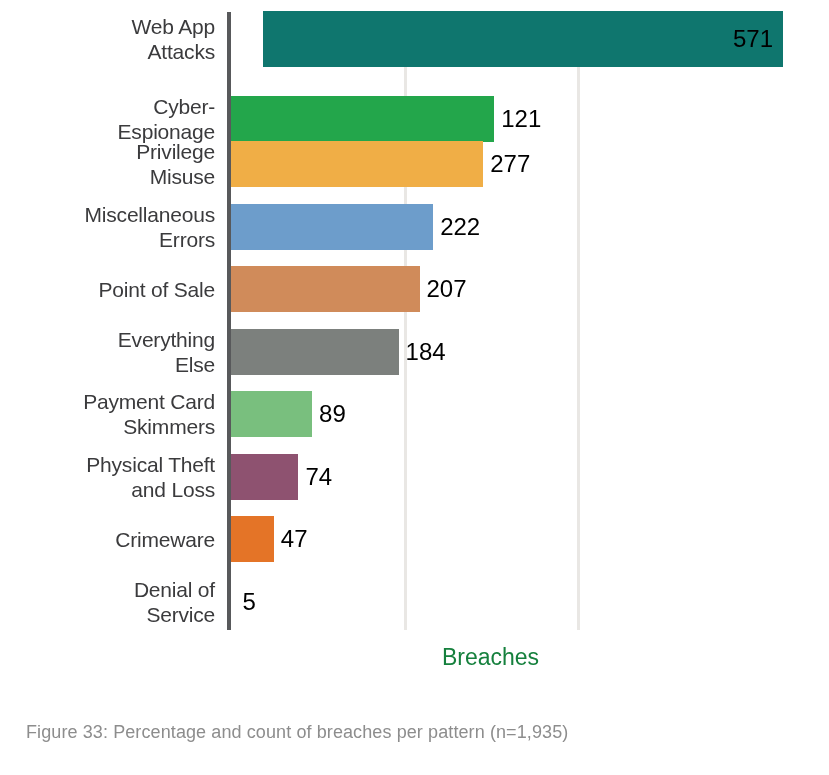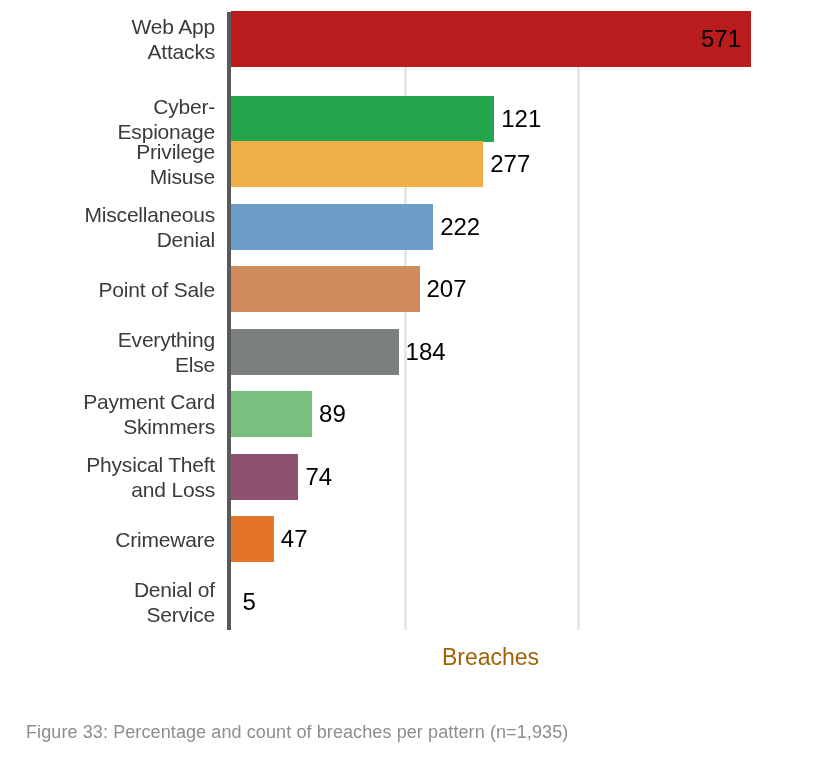--- a/index.html
+++ b/index.html
@@ -114,21 +114,21 @@
   }
 
   
   .axis-title {
     position: absolute;
     top: 644px;
     left: 231px;
     width: 519px;
     text-align: center;
     font-size: 23px;
-    color: #a16207;
+    color: #15803d;
   }
 
   
   .caption {
     position: absolute;
     left: 26px;
     top: 722px;
     font-size: 18px;
     color: #8d8d8d;
     letter-spacing: 0.1px;
@@ -145,21 +145,21 @@
       <div class="axis-line"></div>
       <div class="gridline" style="left:404px;"></div>
       <div class="gridline" style="left:577px;"></div>
     </div>
 
     <div class="rows" id="rows">
         <div class="row" style="top: 0px;">
           <div class="cat-label">Web App
 Attacks</div>
           <div class="bar-wrap">
-            <div class="bar tall" style="width: 520.01px; background: #b91c1c; position: relative;">
+            <div class="bar tall" style="width: 520.01px; background: #0f766e; position: relative; margin-left: 32px;">
               <span class="value inside">571</span>
             </div>
           </div>
         </div>
         <div class="row" style="top: 80px; padding-left: 48px;">
           <div class="cat-label">Cyber-
 Espionage</div>
           <div class="bar-wrap">
             <div class="bar" style="width: 263.192px; background: rgb(35, 166, 75); position: relative;"></div>
             <span class="value outside">121</span>
@@ -168,21 +168,21 @@
         <div class="row" style="top: 125px;">
           <div class="cat-label">Privilege
 Misuse</div>
           <div class="bar-wrap">
             <div class="bar" style="width: 252.264px; background: rgb(240, 174, 70); position: relative;"></div>
             <span class="value outside">277</span>
           </div>
         </div>
         <div class="row" style="top: 187.5px;">
           <div class="cat-label">Miscellaneous
-Denial</div>
+Errors</div>
           <div class="bar-wrap">
             <div class="bar" style="width: 202.175px; background: rgb(109, 157, 203); position: relative;"></div>
             <span class="value outside">222</span>
           </div>
         </div>
         <div class="row" style="top: 250px;">
           <div class="cat-label">Point of Sale</div>
           <div class="bar-wrap">
             <div class="bar" style="width: 188.515px; background: rgb(208, 139, 90); position: relative;"></div>
             <span class="value outside">207</span>

